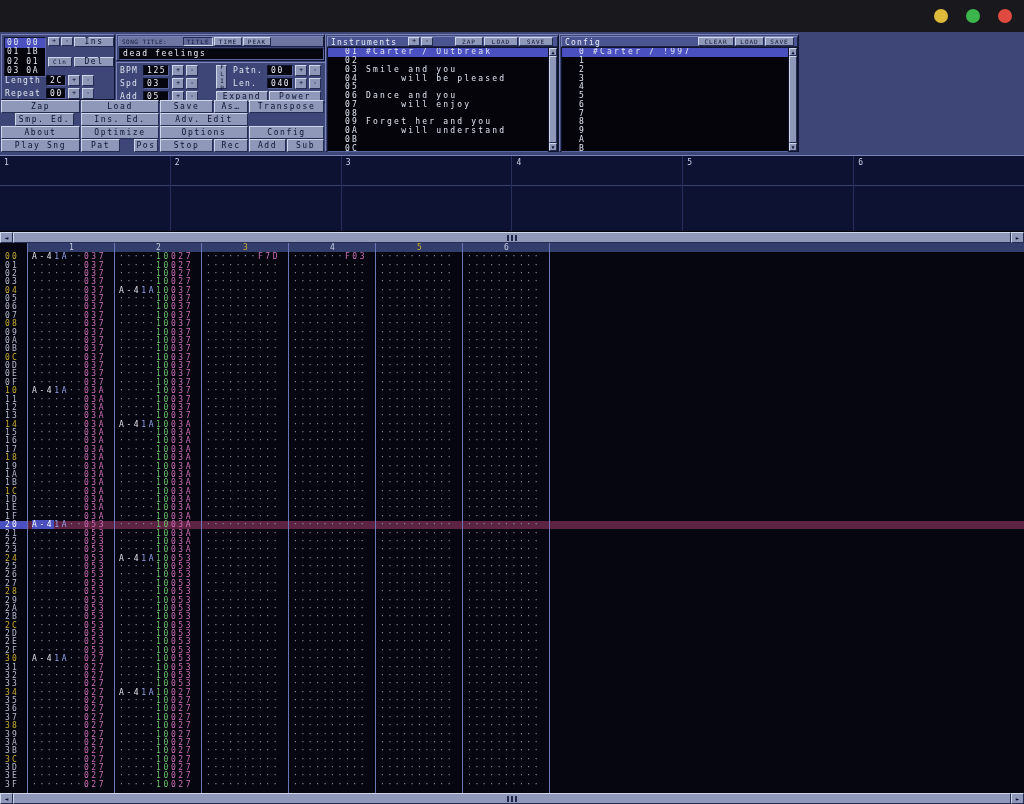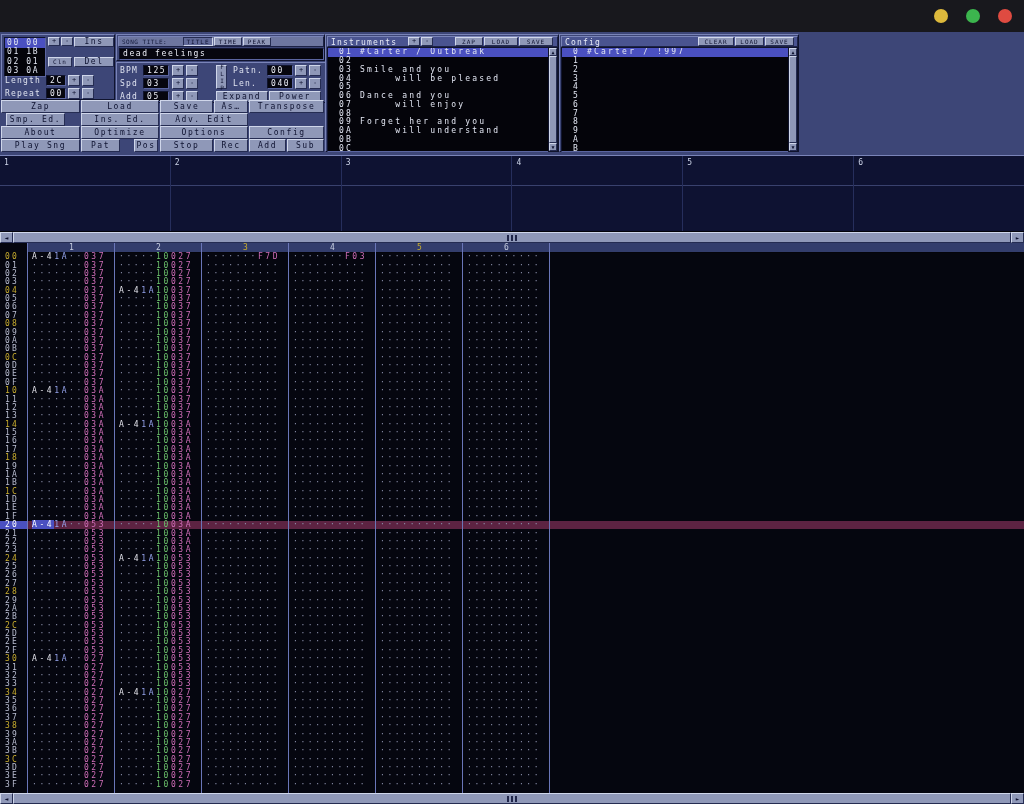--- a/index.html
+++ b/index.html
@@ -18,21 +18,21 @@
 .lbl{position:absolute}
 .btn{position:absolute;background:var(--c-button_face,#8f98b8);border:1px solid;border-color:#cfd6ea #252c52 #252c52 #cfd6ea;color:#0e1230;font-size:8px;letter-spacing:1.6px;display:flex;align-items:center;justify-content:center;white-space:pre;line-height:1}
 .btn.sm{width:12px;height:11px;font-size:7px;letter-spacing:0}
 .btn.sm2{width:12px;height:9px;font-size:7px;letter-spacing:0}
 .btn.tiny{font-size:6px;letter-spacing:1px}
 .btn.pressed{background:#626b9a;border-color:#252c52 #cfd6ea #cfd6ea #252c52}
 .btn.vert{writing-mode:vertical-rl;text-orientation:upright;font-size:6px;letter-spacing:0}
 .val{position:absolute;background:#06060e;color:#eceef6;border:1px solid;border-color:#10142e #5a64a0 #5a64a0 #10142e;font-size:8px;letter-spacing:1.6px;display:flex;align-items:center;padding-left:3px;white-space:pre;line-height:1}
 .listbox{position:absolute;background:#04040a;border:1px solid;border-color:#10142e #5a64a0 #5a64a0 #10142e;overflow:hidden}
 .olrow{height:9.5px;display:flex;align-items:center;padding-left:2px;font-size:8px;letter-spacing:1.6px;color:#e2e6f2;white-space:pre;line-height:1}
-.lrow{height:8.75px;display:flex;align-items:center;padding-left:11px;font-size:8px;letter-spacing:2.2px;color:#e2e6f2;white-space:pre;line-height:1}
+.lrow{height:8.75px;display:flex;align-items:center;padding-left:17px;font-size:8px;letter-spacing:2.2px;color:#e2e6f2;white-space:pre;line-height:1}
 .sel{background:var(--c-selection,#4a50c0)}
 .phead{position:absolute;background:#4a5490;border:1px solid;border-color:#7a84b8 #1c2246 #1c2246 #7a84b8}
 .phead .px{position:absolute;left:3px;top:2px;color:#e8ecf8}
 .vscroll{position:absolute;width:10px;background:#262e5c;border:1px solid #10142e}
 .sarrow{position:absolute;left:0;width:8px;height:8px;background:var(--c-button_face,#8f98b8);color:#0e1230;font-size:5px;display:flex;align-items:center;justify-content:center;border:1px solid;border-color:#cfd6ea #252c52 #252c52 #cfd6ea;line-height:1}
 .sarrow.up{top:0}
 .sarrow.down{bottom:0}
 .vthumb{position:absolute;left:0;top:8px;bottom:8px;width:8px;background:var(--c-button_face,#8f98b8);border:1px solid;border-color:#cfd6ea #252c52 #252c52 #cfd6ea}
 .scopes{position:absolute;left:0;top:155px;width:1024px;height:77px;background:#0e1232;border-top:1px solid #7a84b8;border-bottom:1px solid #04040a;display:flex}
 .scope{flex:1;position:relative;border-right:1px solid #262e5c}
@@ -140,21 +140,21 @@
       <div class="btn sm" style="left:192px;top:15px">-</div>
       <div class="btn" style="left:99px;top:28px;width:52px;height:12px">Expand</div>
       <div class="btn" style="left:152px;top:28px;width:52px;height:12px">Power</div>
     </div>
 
     <div class="btn" style="left:1px;top:68px;width:79px;height:13px">Zap</div>
     <div class="btn" style="left:81px;top:68px;width:78px;height:13px">Load</div>
     <div class="btn" style="left:160px;top:68px;width:53px;height:13px">Save</div>
     <div class="btn" style="left:214px;top:68px;width:34px;height:13px">As…</div>
     <div class="btn" style="left:249px;top:68px;width:75px;height:13px">Disk Op.</div>
-    <div class="btn" style="left:6px;top:81px;width:59px;height:13px">Smp. Ed.</div>
+    <div class="btn" style="left:15px;top:81px;width:59px;height:13px">Smp. Ed.</div>
     <div class="btn" style="left:81px;top:81px;width:78px;height:13px">Ins. Ed.</div>
     <div class="btn" style="left:160px;top:81px;width:88px;height:13px">Adv. Edit</div>
     <div class="btn" style="left:249px;top:68px;width:75px;height:13px">Transpose</div>
     <div class="btn" style="left:1px;top:94px;width:79px;height:13px">About</div>
     <div class="btn" style="left:81px;top:94px;width:78px;height:13px">Optimize</div>
     <div class="btn" style="left:160px;top:94px;width:88px;height:13px">Options</div>
     <div class="btn" style="left:249px;top:94px;width:75px;height:13px">Config</div>
     <div class="btn" style="left:1px;top:107px;width:79px;height:13px">Play Sng</div>
     <div class="btn" style="left:81px;top:107px;width:39px;height:13px">Pat</div>
     <div class="btn" style="left:134px;top:107px;width:24px;height:13px">Pos</div>

